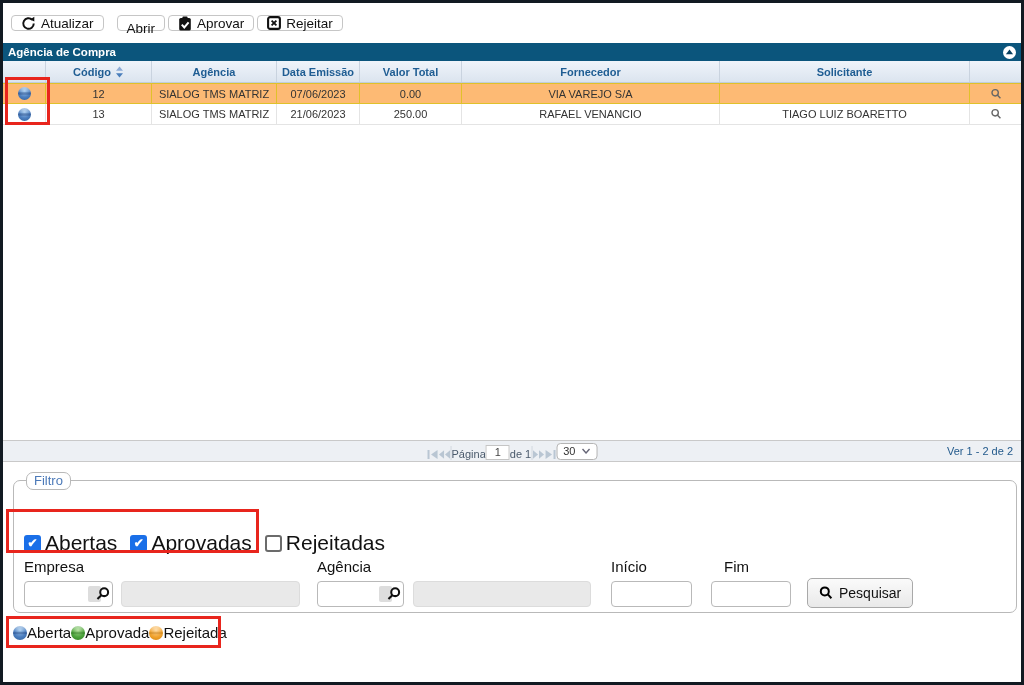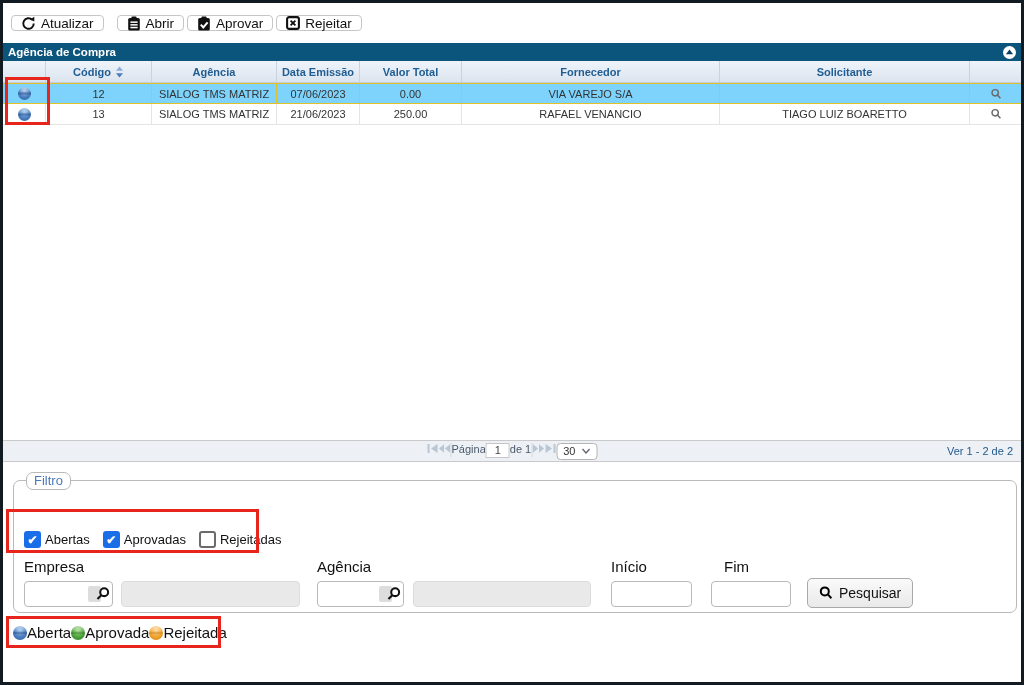--- a/index.html
+++ b/index.html
@@ -8,21 +8,21 @@
   .page { position:relative; width:1024px; height:685px; background:#fff;
           border:3px solid #121a22; overflow:hidden; }
 
   
   .toolbar { position:absolute; top:0; left:0; right:0; height:40px; background:#fff;
              display:flex; align-items:center; padding-left:8px; }
   .tbtn { display:inline-flex; align-items:center; gap:5px; height:16px;
           background:#fff; border:1px solid #c6c6c6; border-radius:4px;
           padding:0 9px; font-size:13.5px; color:#111; cursor:pointer; }
   .tbtn + .tbtn { margin-left:3px; }
-  .tbtn.gap { margin-left:13px; }
+  .tbtn.gap { margin-left:13px;flex-direction:column; }
 
   
   .grid-title { position:absolute; top:40px; left:0; right:0; height:18px;
                 background:#0b557c; color:#fff; font-size:11.5px; font-weight:bold;
                 display:flex; align-items:center; justify-content:space-between;
                 padding:0 5px; }
   .collapse-btn { width:13px; height:13px; display:flex; cursor:pointer; }
 
   .grid-header { position:absolute; top:58px; left:0; right:0; height:22px; display:flex;
                  background:linear-gradient(#eff4fa,#dbe4ef);
@@ -30,21 +30,21 @@
   .hcell { display:flex; align-items:center; justify-content:center; gap:4px;
            font-size:11px; font-weight:bold; color:#1f5d93;
            border-right:1px solid #c9d3df; height:100%; }
 
   .grid-row { position:absolute; left:0; right:0; height:21px; display:flex;
               background:#fff; cursor:pointer; }
   .grid-row .cell { display:flex; align-items:center; justify-content:center;
                     font-size:11px; color:#333; height:100%;
                     border-right:1px solid #e4e4e4; border-bottom:1px solid #e4e4e4;
                     overflow:hidden; white-space:nowrap; }
-  .grid-row.highlight { background:#7dd3fc;text-align:center; }
+  .grid-row.highlight { background:#fdba74;text-align:center; }
   .grid-row.highlight .cell { border-right:1px solid #e0c12a;
                               border-bottom:1px solid #e0c12a; border-top:1px solid #e0c12a; }
 
   .c0{flex:0 0 43px;} .c1{flex:0 0 106px;} .c2{flex:0 0 125px;} .c3{flex:0 0 83px;}
   .c4{flex:0 0 102px;} .c5{flex:0 0 258px;} .c6{flex:0 0 250px;} .c7{flex:0 0 51px; border-right:none !important;}
 
   .sphere { width:13px; height:13px; border-radius:50%; display:inline-block;
     background:
       linear-gradient(to bottom, rgba(255,255,255,.45), rgba(255,255,255,0) 38%,
         rgba(16,50,110,.35) 44%, rgba(16,50,110,.35) 56%, rgba(255,255,255,0) 62%),
@@ -56,21 +56,21 @@
   .sphere.orange { background:
       linear-gradient(to bottom, rgba(255,255,255,.45), rgba(255,255,255,0) 38%,
         rgba(170,100,0,.30) 44%, rgba(170,100,0,.30) 56%, rgba(255,255,255,0) 62%),
       radial-gradient(circle at 50% 30%, #ffd9a0, #f2a430 55%, #d4820a); }
 
   
   .pager { position:absolute; top:437px; left:0; right:0; height:22px;
            background:#edf0f4; border-top:1px solid #c9c9c9; border-bottom:1px solid #c9c9c9;
            display:flex; align-items:center; font-size:11px; color:#4a5a6c; }
   .pager-center { position:absolute; left:50%; transform:translateX(-50%);
-                  display:flex; align-items:flex-start; }
+                  display:flex; align-items:flex-end; }
   .pgr-arrow { width:12px; height:11px; display:flex; align-items:center; cursor:pointer; }
   .pgr-sep { width:1px; height:14px; background:#d2d8df; }
   .pg-input { width:24px; height:15px; border:1px solid #c5c5c5; font-size:11px;
               text-align:center; color:#444; font-family:"Liberation Sans",sans-serif; }
   .pg-select { display:flex; align-items:center; gap:6px; background:#fff;
                border:1px solid #b5b5b5; border-radius:4px; padding:1px 6px;
                font-size:11px; color:#333; cursor:pointer; height:17px; }
   .records-info { position:absolute; right:8px; color:#235a8c; font-size:11px; }
 
   
@@ -79,21 +79,21 @@
   .filtro-legend { position:absolute; top:-9px; left:12px; background:#fff;
                    padding:0 7px; color:#4b79b8; font-size:13px;
                    border:1px solid #b9b9b9; border-radius:7px; line-height:16px; }
 
   .cb-row { position:absolute; left:10px; top:50px; display:flex; align-items:center; gap:13px; }
   .cb-item { display:flex; align-items:center; gap:4px; cursor:pointer; }
   .cb-box { width:17px; height:17px; border:2px solid #6b6b6b; border-radius:3px;
             background:#fff; display:flex; align-items:center; justify-content:center; }
   .cb-box.on { border:none; background:#1a6fe8; }
   .cb-box.on::after { content:"✔"; color:#fff; font-size:12px; font-weight:bold; line-height:1; }
-  .cb-label { font-size:13px; color:#111; }
+  .cb-label { font-size:21px; color:#111; }
 
   .f-label { position:absolute; font-size:15px; color:#111; top:77px; }
   .f-input { position:absolute; top:100px; height:26px; border:1px solid #b9b9b9;
              border-radius:4px; background:#fff;
              font-size:13px; font-family:"Liberation Sans",sans-serif; padding:0 6px; }
   .f-input:disabled, .f-input.dis { background:#e9e9e9; border-color:#dcdcdc; }
   .lookup-wrap { position:absolute; top:100px; height:26px; }
   .lookup-wrap input { width:100%; height:100%; border:1px solid #b9b9b9; border-radius:4px;
                        padding:0 26px 0 6px; font-size:13px; font-family:"Liberation Sans",sans-serif; }
   .lookup-chip { position:absolute; right:12px; top:5px; width:13px; height:16px;

